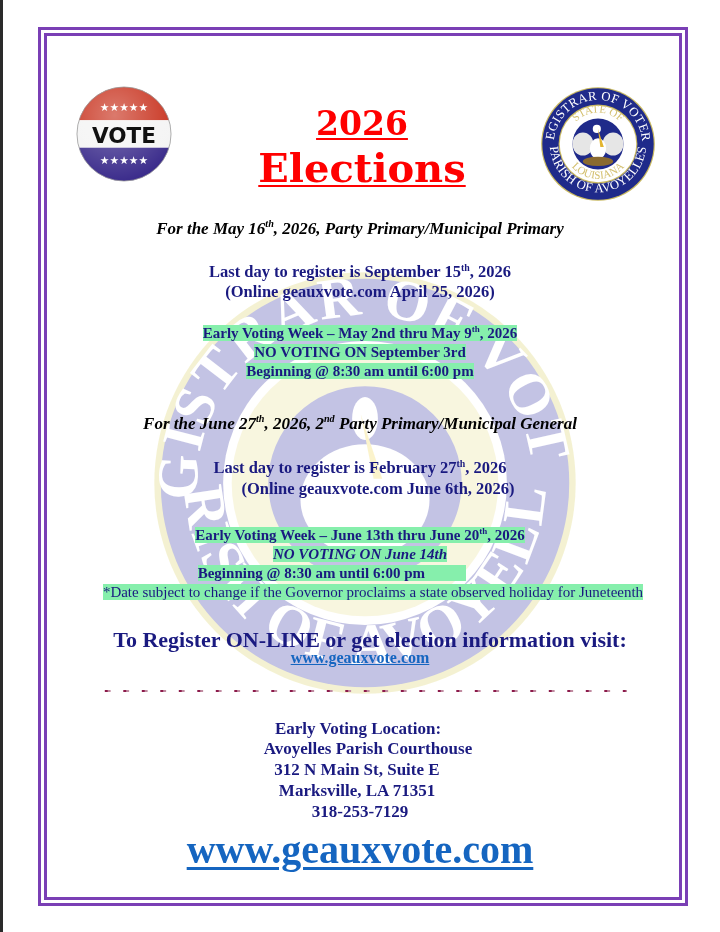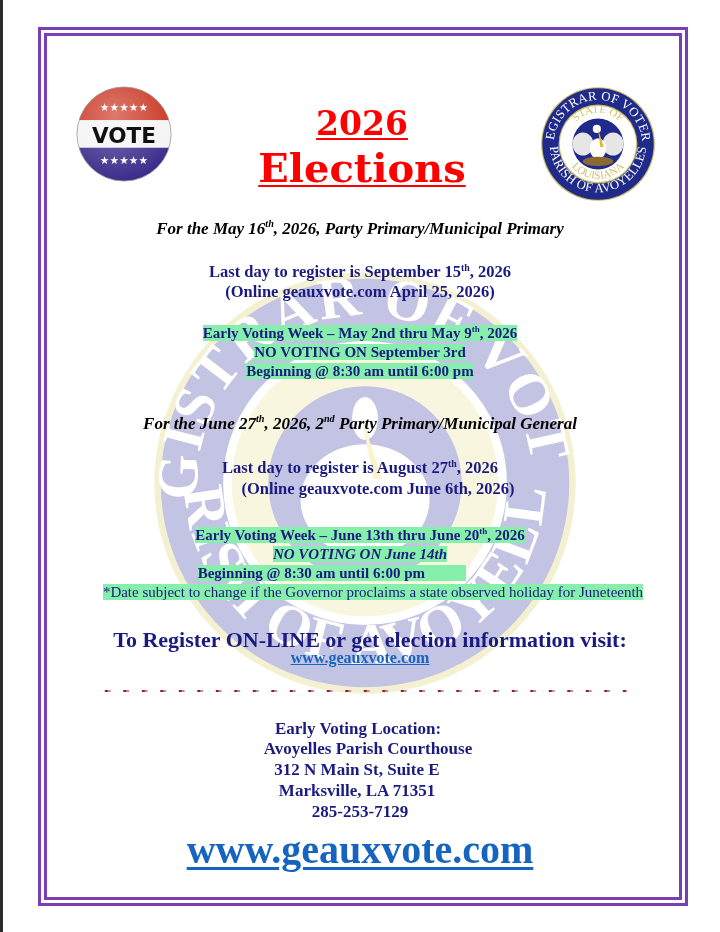--- a/index.html
+++ b/index.html
@@ -126,32 +126,32 @@
 
 <div class="line info" style="top:262px;"><span>Last day to register is September 15</span><sup>th</sup><span>, 2026</span></div>
 <div class="line info" style="top:282px;">(Online geauxvote.com April 25, 2026)</div>
 
 <div class="line info" style="top:325px; font-size:15px;"><span class="hl"><span>Early Voting Week – May 2nd thru May 9</span><sup>th</sup><span>, 2026</span></span></div>
 <div class="line info" style="top:344px; font-size:15px;"><span class="hl">NO VOTING ON September 3rd</span></div>
 <div class="line info" style="top:363px; font-size:15px;"><span class="hl">Beginning @ 8:30 am until 6:00 pm</span></div>
 
 <div class="line heading" style="top:414px;"><span>For the June 27</span><sup>th</sup><span>, 2026, 2</span><sup>nd</sup><span> Party Primary/Municipal General</span></div>
 
-<div class="line info" style="top:458px;"><span>Last day to register is August 27</span><sup>th</sup><span>, 2026</span></div>
+<div class="line info" style="top:458px;"><span>Last day to register is February 27</span><sup>th</sup><span>, 2026</span></div>
 <div class="line info" style="top:479px;padding-left:36px;">(Online geauxvote.com June 6th, 2026)</div>
 
 <div class="line info" style="top:527px; font-size:15px;"><span class="hl"><span>Early Voting Week – June 13th thru June 20</span><sup>th</sup><span>, 2026</span></span></div>
 <div class="line info" style="top:546px; font-size:15px;font-style:italic;"><span class="hl">NO VOTING ON June 14th</span></div>
 <div class="line info" style="top:565px; font-size:15px; left:-28px;"><span class="hl">Beginning @ 8:30 am until 6:00 pm</span><span class="hl">&nbsp;&nbsp;&nbsp;&nbsp;&nbsp;&nbsp;&nbsp;&nbsp;&nbsp;&nbsp;&nbsp;</span></div>
 <div class="line note" style="top:584px;"><span class="hl">*Date subject to change if the Governor proclaims a state observed holiday for Juneteenth</span></div>
 
 <div class="line info" style="top:627px; font-size:22px;padding-left:20px;">To Register ON-LINE or get election information visit:</div>
 <div class="line" style="top:649px; font-size:16px;"><a class="link">www.geauxvote.com</a></div>
 
 <div class="divider"></div>
 
 <div class="line info" style="top:719px; font-size:17px; left:-2px;">Early Voting Location:</div>
 <div class="line info" style="top:739px; font-size:17px; left:8px;">Avoyelles Parish Courthouse</div>
 <div class="line info" style="top:760px; font-size:17px; left:-3px;">312 N Main St, Suite E</div>
 <div class="line info" style="top:781px; font-size:17px; left:-3px;">Marksville, LA 71351</div>
-<div class="line info" style="top:802px; font-size:17px;">285-253-7129</div>
+<div class="line info" style="top:802px; font-size:17px;">318-253-7129</div>
 
 <a class="big-link">www.geauxvote.com</a>
 
 </body></html>

